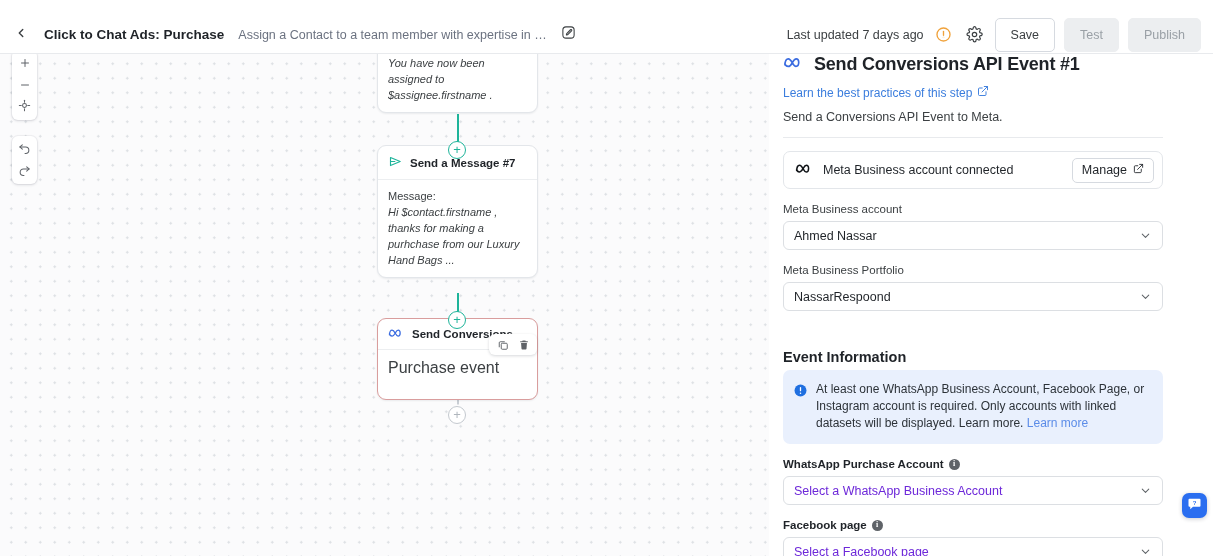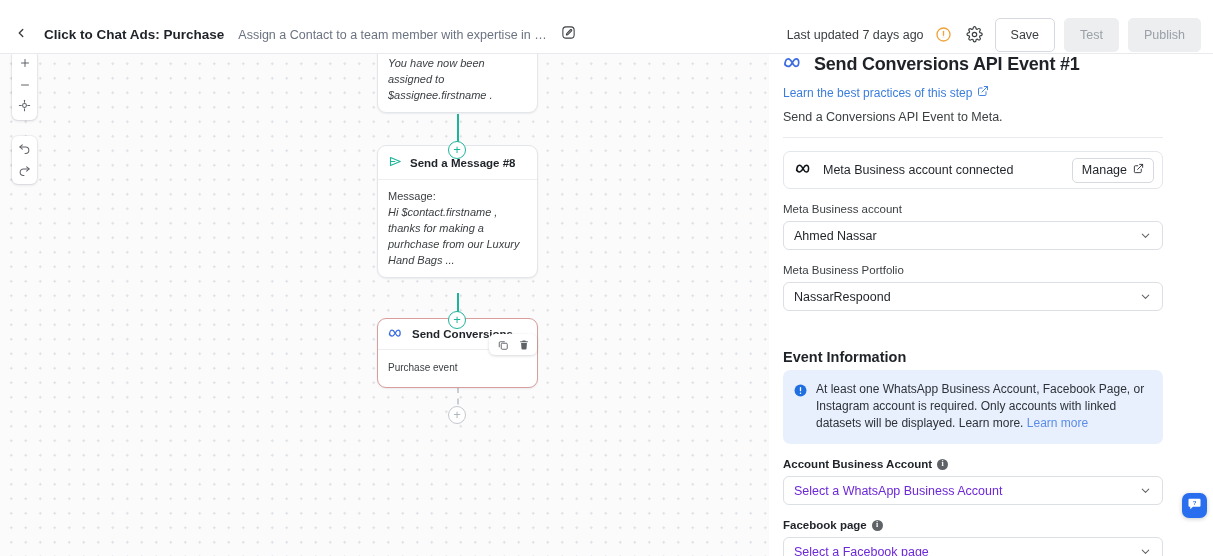--- a/index.html
+++ b/index.html
@@ -116,21 +116,21 @@
     font-size: 11px; color: #3c4043; line-height: 16px;
   }
   .node-body .ital { font-style: italic; display: block; }
 
   #node-msg2 { left: 377px; top: -2px; }
   #node-msg3 { left: 377px; top: 107px; }
   #node-capi  {
     left: 377px; top: 280px; width: 161px;
     border: 1px solid #d99d9d; border-radius: 9px;
   }
-  #node-capi .node-body { padding: 10px 10px 11px 10px; font-size: 10px; }
+  #node-capi .node-body { padding: 10px 10px 23px 10px; font-size: 16px; }
 
   
   .conn {
     position: absolute; left: 457px; width: 2px;
     background: #1eb49a;
   }
   #conn-1 { top: 76px; height: 31px; }
   #conn-2 { top: 255px; height: 25px; }
   .conn-dashed {
     position: absolute; left: 457px; width: 0;
@@ -358,21 +358,21 @@
   <div class="plus-node" id="plus-1">+</div>
 
   <div class="node" id="node-msg3">
     <div class="node-head">
       <span>
         <svg width="15" height="15" viewBox="0 0 24 24" fill="none" stroke="#1eb49a" stroke-width="1.8" stroke-linejoin="round">
             <path d="M4 5.5 19.5 12 4 18.5Z"></path>
             <line x1="4" y1="12" x2="11" y2="12" stroke-linecap="round"></line>
           </svg>
       </span>
-      <span class="label">Send a Message #8</span>
+      <span class="label">Send a Message #7</span>
     </div>
     <div class="node-body">
       <span>Message:</span>
       <span class="ital">Hi $contact.firstname , thanks for making a purhchase from our Luxury Hand Bags ...</span>
     </div>
   </div>
 
   <div class="plus-node" id="plus-2">+</div>
 
   <div id="node-tools">
@@ -481,21 +481,21 @@
           <circle cx="12" cy="17" r="1.4" fill="#ffffff"></circle>
         </svg>
     </span>
     <div id="info-callout-text">
       <span>At least one WhatsApp Business Account, Facebook Page, or Instagram account is required. Only accounts with linked datasets will be displayed. Learn more.</span>
       <span class="lnk">Learn more</span>
     </div>
   </div>
 
   <div class="field-label bold">
-    <span>Account Business Account</span>
+    <span>WhatsApp Purchase Account</span>
     <span class="info-dot">i</span>
   </div>
   <div class="select placeholder">
     <span>Select a WhatsApp Business Account</span>
     <span class="chev">
       <svg width="13" height="13" viewBox="0 0 24 24" fill="none" stroke="currentColor" stroke-width="1.9" stroke-linecap="round" stroke-linejoin="round">
           <polyline points="6 9.5 12 15.5 18 9.5"></polyline>
         </svg>
     </span>
   </div>

